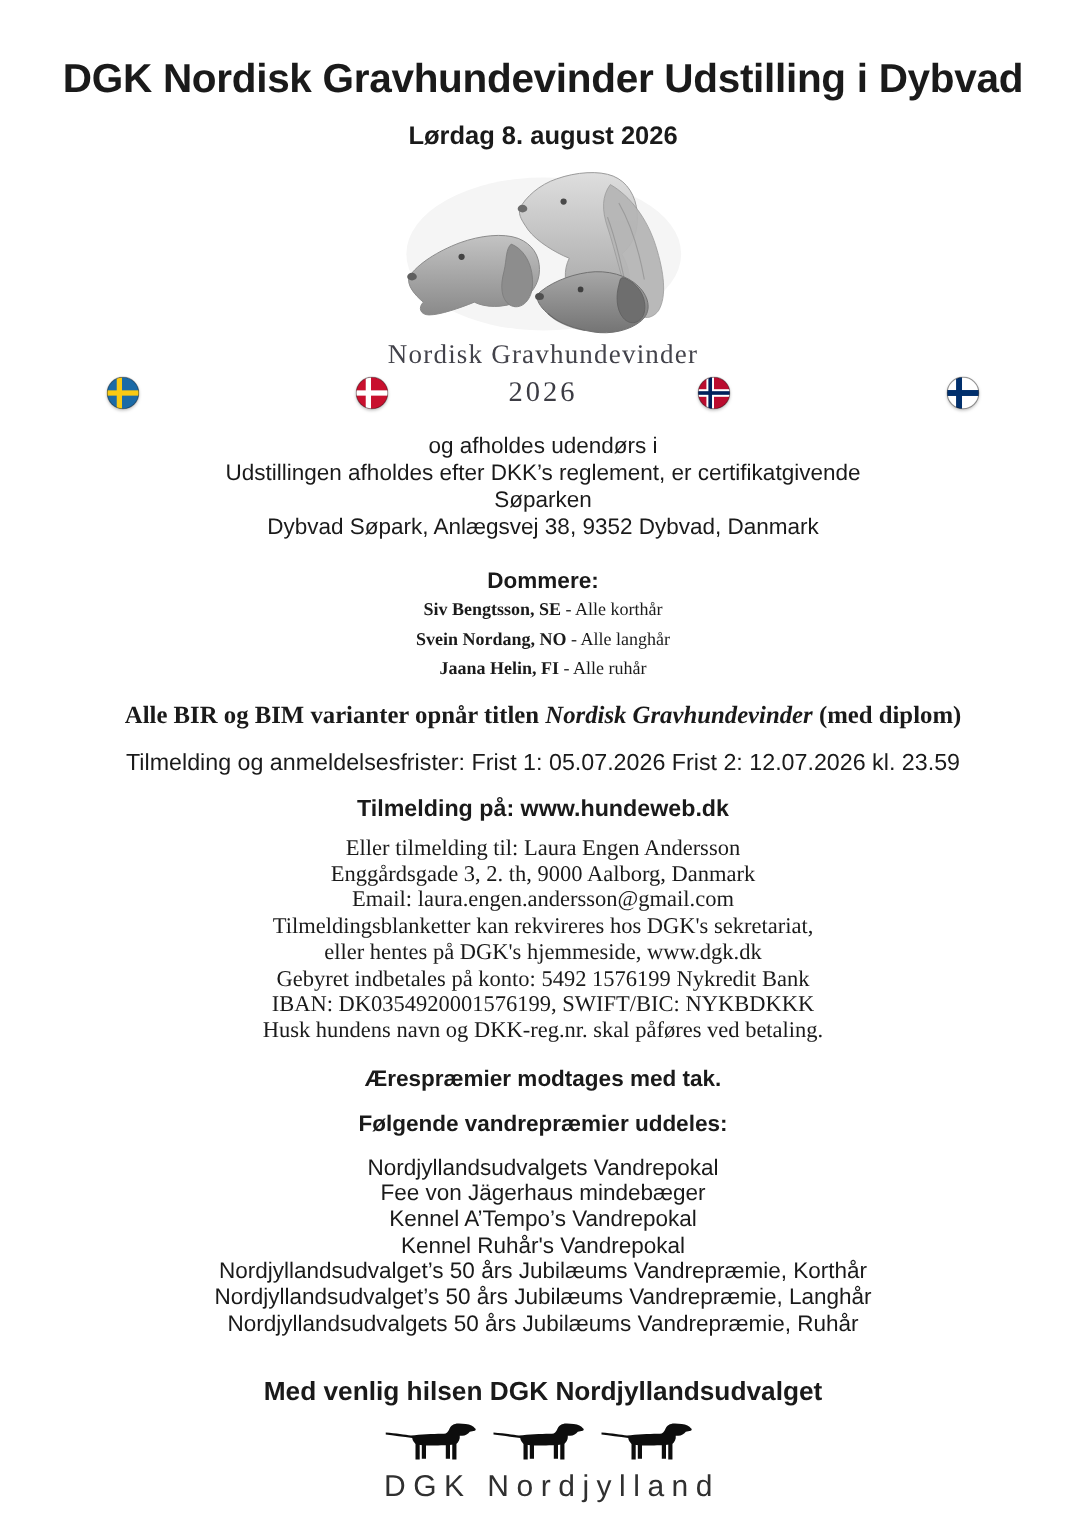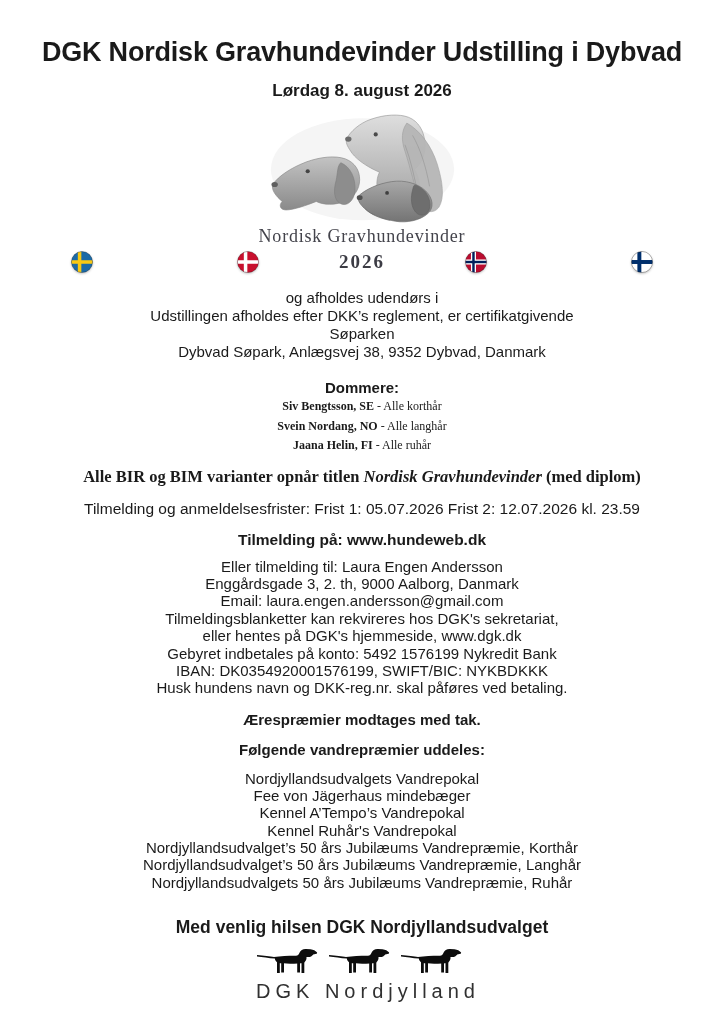--- a/index.html
+++ b/index.html
@@ -24,21 +24,21 @@
 
   .artwork { margin-top: 6px; }
   .artwork svg { display: block; margin: 0 auto; }
   .emblem-name {
     font-family: "Liberation Serif", serif;
     font-size: 18px; color: #43434b; letter-spacing: 0.8px;
     margin-top: 0px; line-height: 20px;
   }
   .flags-row {
     display: flex; align-items: center; justify-content: center;
-    gap: 2px; margin-top: 4px; height: 24px; font-weight: bold;
+    gap: 2px; margin-top: 4px; height: 24px;
   }
   .flag { display: block; filter: drop-shadow(0 1px 1px rgba(0,0,0,0.25)); }
   .year {
     font-family: "Liberation Serif", serif; font-size: 19px;
     color: #3c3c44; margin: 0 7px; letter-spacing: 2px;
   }
 
   .intro { margin-top: 15px; font-size: 15px; line-height: 18px; }
   .judges { margin-top: 17px; }
   .judges-heading { font-size: 15px; font-weight: 700; line-height: 19px; }
@@ -50,21 +50,21 @@
 
   .bir-line {
     margin-top: 11px; font-family: "Liberation Serif", serif;
     font-size: 16.5px; font-weight: 700; line-height: 20px;
   }
   .bir-line .it { font-style: italic; }
 
   .deadlines { margin-top: 12px; font-size: 15.5px; line-height: 19px; }
   .online { margin-top: 12px; font-size: 15.5px; font-weight: 700; line-height: 19px; }
 
-  .contact { margin-top: 9px; font-size: 15px; line-height: 17.4px; }
+  .contact { margin-top: 9px; font-size: 15px; line-height: 17.4px; font-family: Liberation Serif, serif; }
 
   .note-b { font-size: 15px; font-weight: 700; line-height: 19px; }
   .honor { margin-top: 13px; }
   .trophies-heading { margin-top: 11px; }
   .prizes { margin-top: 11px; font-size: 15px; line-height: 17.3px; }
 
   .signature { margin-top: 26px; font-size: 17.5px; font-weight: 700; }
 
   .logo { margin-top: 8px; }
   .logo svg { display: block; margin: 0 auto; }

